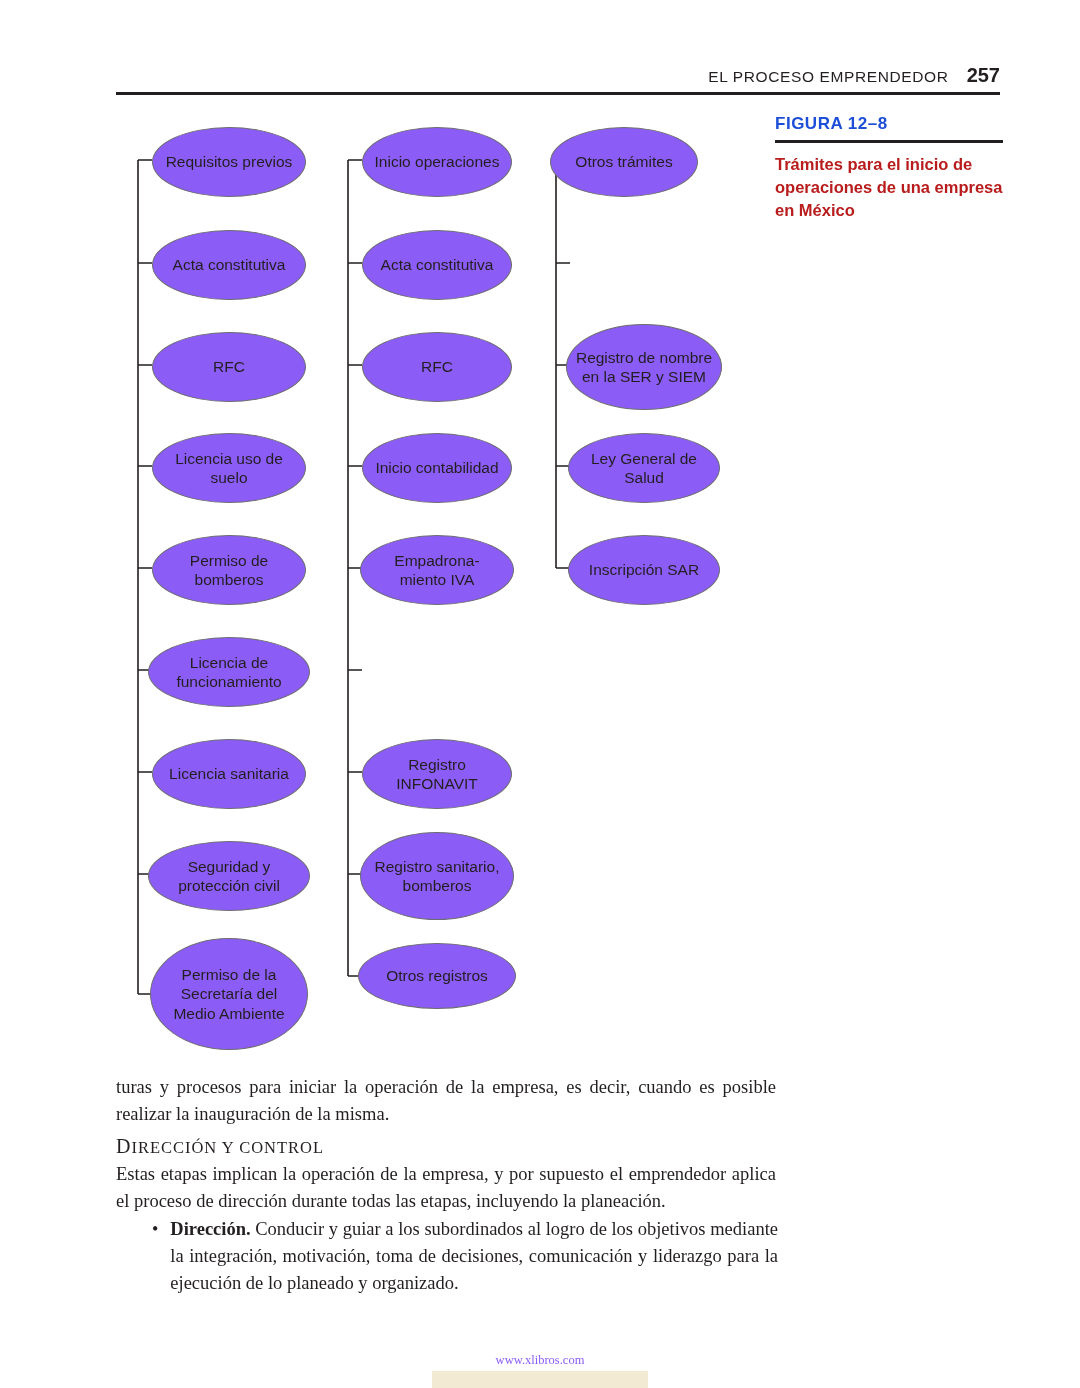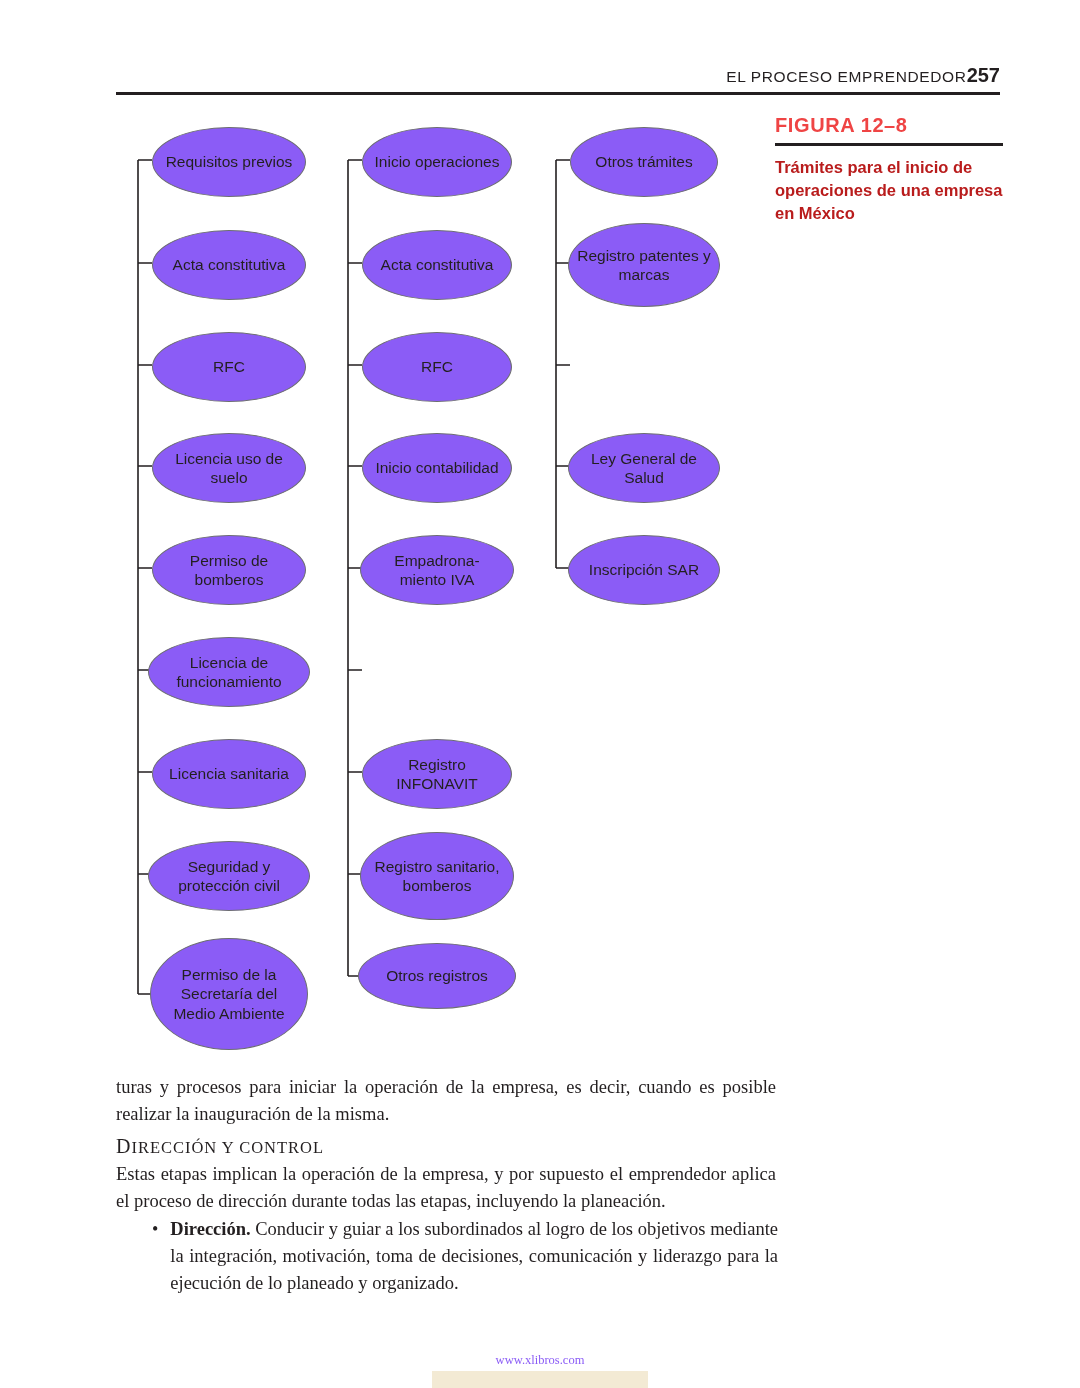--- a/index.html
+++ b/index.html
@@ -18,20 +18,21 @@
 
   
   .page-header {
     position: absolute;
     left: 116px;
     top: 64px;
     width: 884px;
     display: flex;
     align-items: baseline;
     justify-content: flex-end;
+    gap: 18px;
   }
   .running-head {
     font-size: 15.5px;
     letter-spacing: 0.04em;
     color: #231f20;
   }
   .folio {
     font-size: 20px;
     font-weight: bold;
     color: #231f20;
@@ -46,24 +47,24 @@
   }
 
   
   .figure-caption {
     position: absolute;
     left: 775px;
     top: 114px;
     width: 228px;
   }
   .figure-number {
-    font-size: 20px;
+    font-size: 17px;
     font-weight: bold;
     letter-spacing: 0.03em;
-    color: #ef4444;
+    color: #1d4ed8;
   }
   .caption-rule {
     margin: 6px 0 10px 0;
     height: 2.6px;
     background: #231f20;
     width: 228px;
   }
   .figure-title {
     font-size: 16.5px;
     font-weight: bold;
@@ -204,22 +205,22 @@
 
   <div class="node" style="left:246px; top:17px;  width:150px; height:70px;">Inicio operaciones</div>
   <div class="node" style="left:246px; top:120px; width:150px; height:70px;">Acta constitutiva</div>
   <div class="node" style="left:246px; top:222px; width:150px; height:70px;">RFC</div>
   <div class="node" style="left:246px; top:323px; width:150px; height:70px;">Inicio contabilidad</div>
   <div class="node" style="left:244px; top:425px; width:154px; height:70px;">Empadrona- miento IVA</div>
   <div class="node" style="left:246px; top:629px; width:150px; height:70px;">Registro INFONAVIT</div>
   <div class="node" style="left:244px; top:722px; width:154px; height:88px;">Registro sanitario, bomberos</div>
   <div class="node" style="left:242px; top:833px; width:158px; height:66px;">Otros registros</div>
 
-  <div class="node" style="left:454px; top:17px;  width:148px; height:70px;">Otros trámites</div>
-  <div class="node" style="left:452px; top:113px; width:152px; height:84px;">Registro patentes y marcas</div>
+  <div class="node" style="left:434px; top:17px;  width:148px; height:70px;">Otros trámites</div>
+  <div class="node" style="left:450px; top:214px; width:156px; height:86px;">Registro de nombre en la SER y SIEM</div>
   <div class="node" style="left:452px; top:323px; width:152px; height:70px;">Ley General de Salud</div>
   <div class="node" style="left:452px; top:425px; width:152px; height:70px;">Inscripción SAR</div>
 </div>
 
 <div class="body-text" id="para1">turas y procesos para iniciar la operación de la empresa, es decir, cuando es posible realizar la inauguración de la misma.</div>
 
 <div class="subhead">
   <span class="cap">D</span><span>IRECCIÓN Y CONTROL</span>
 </div>
 

